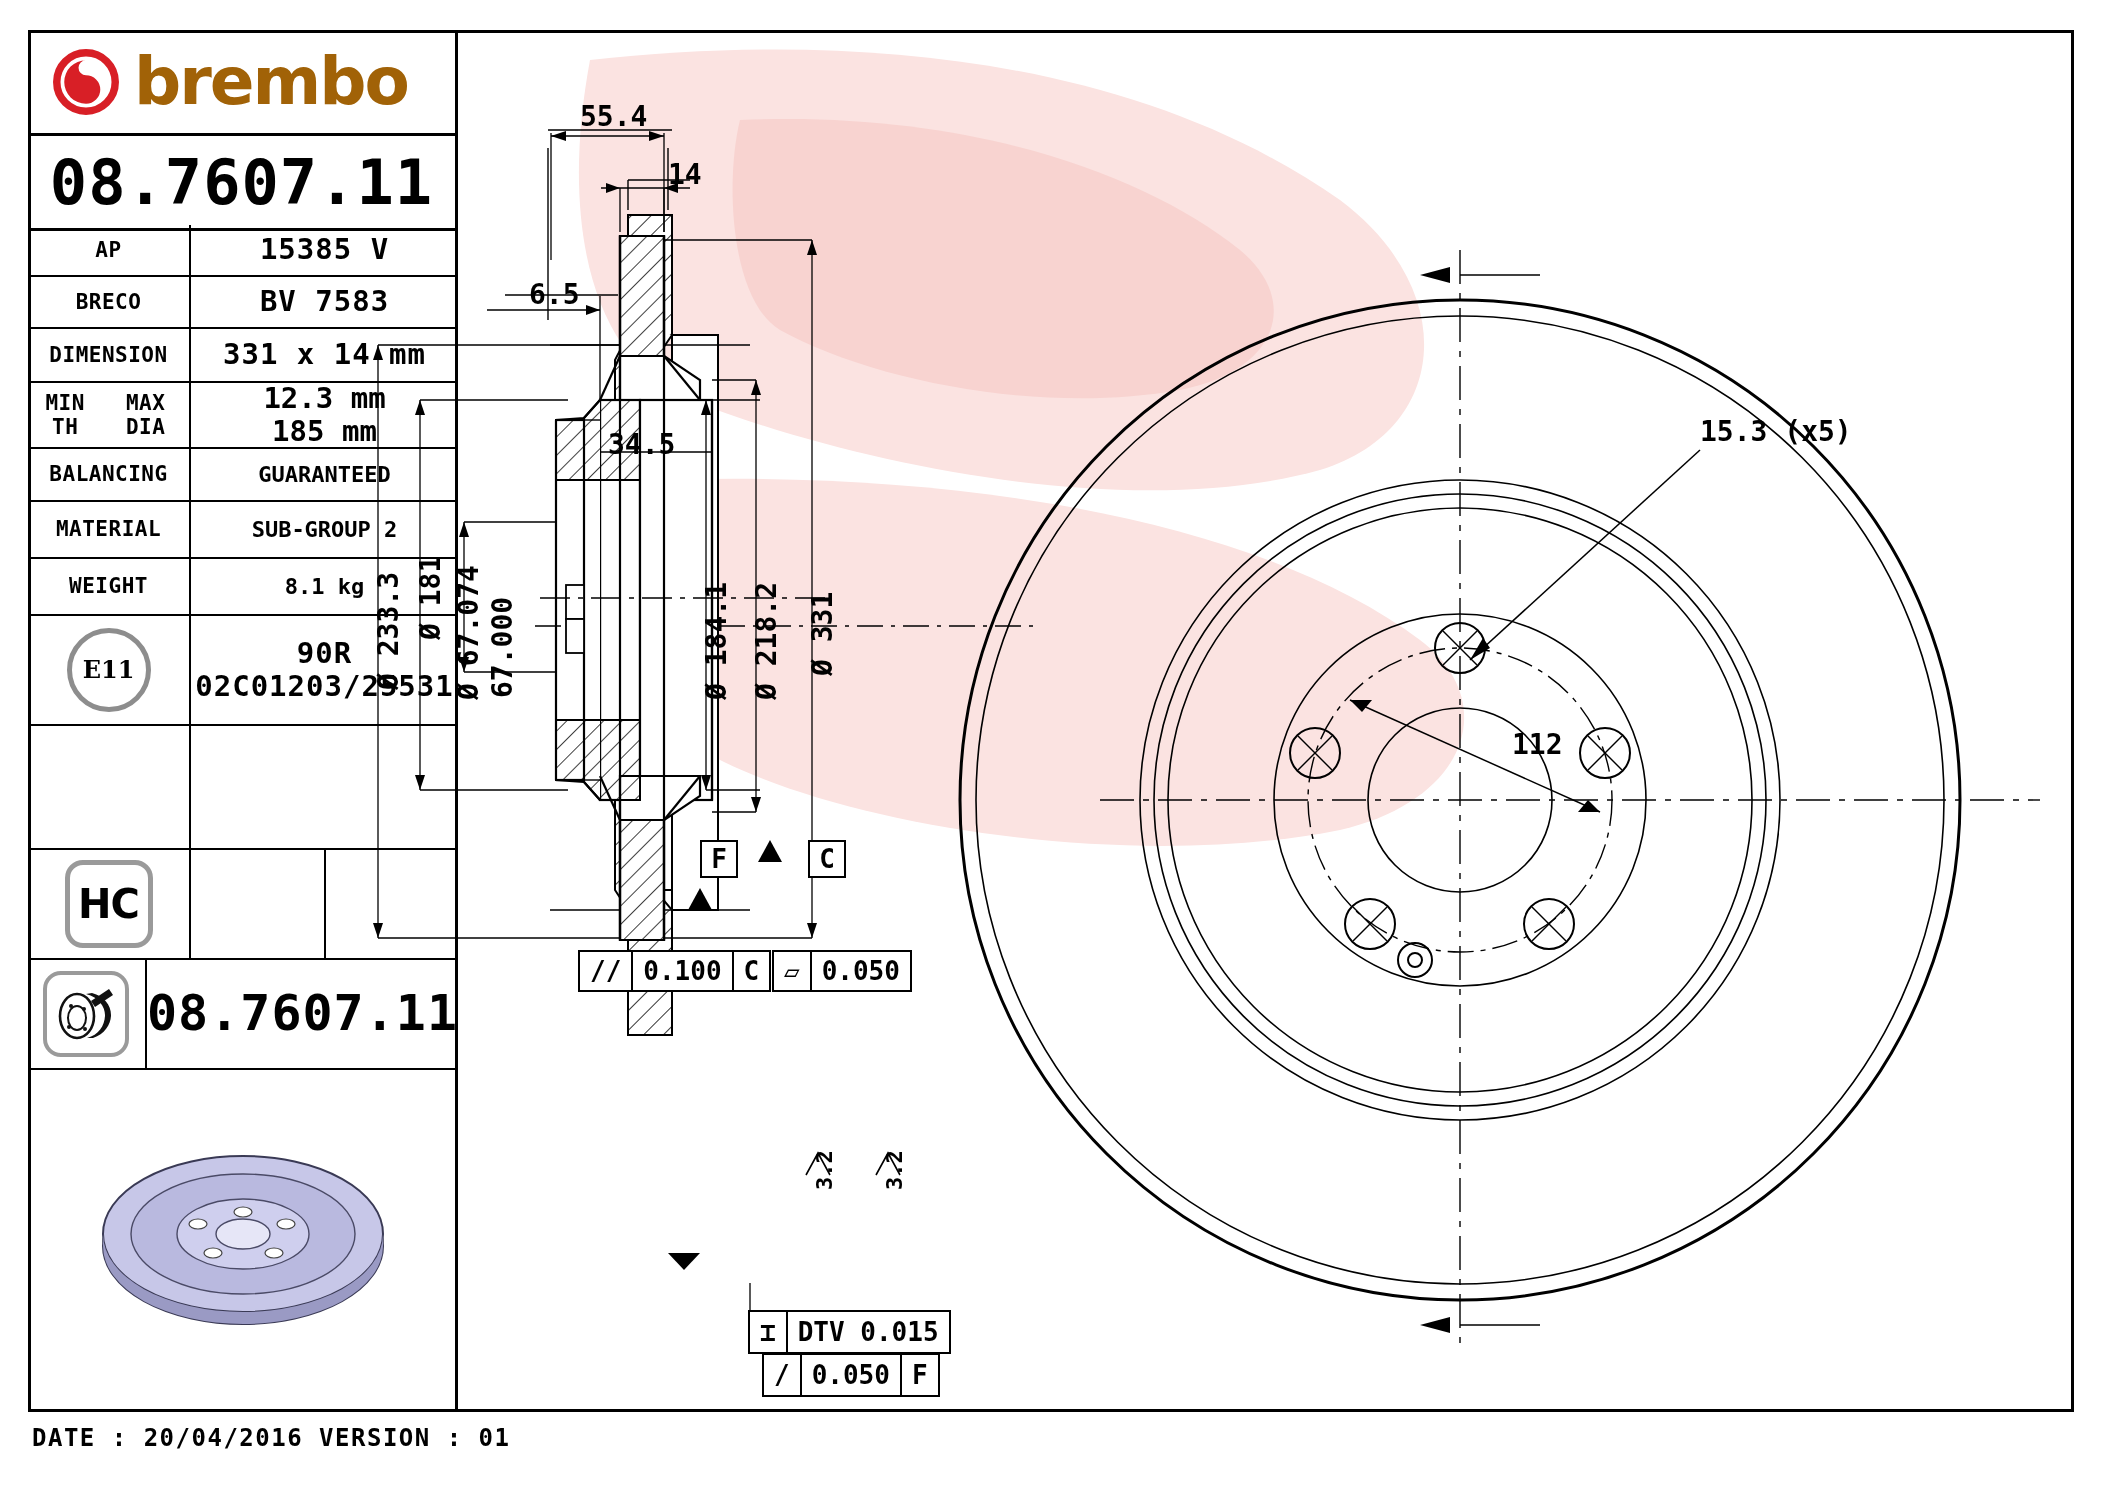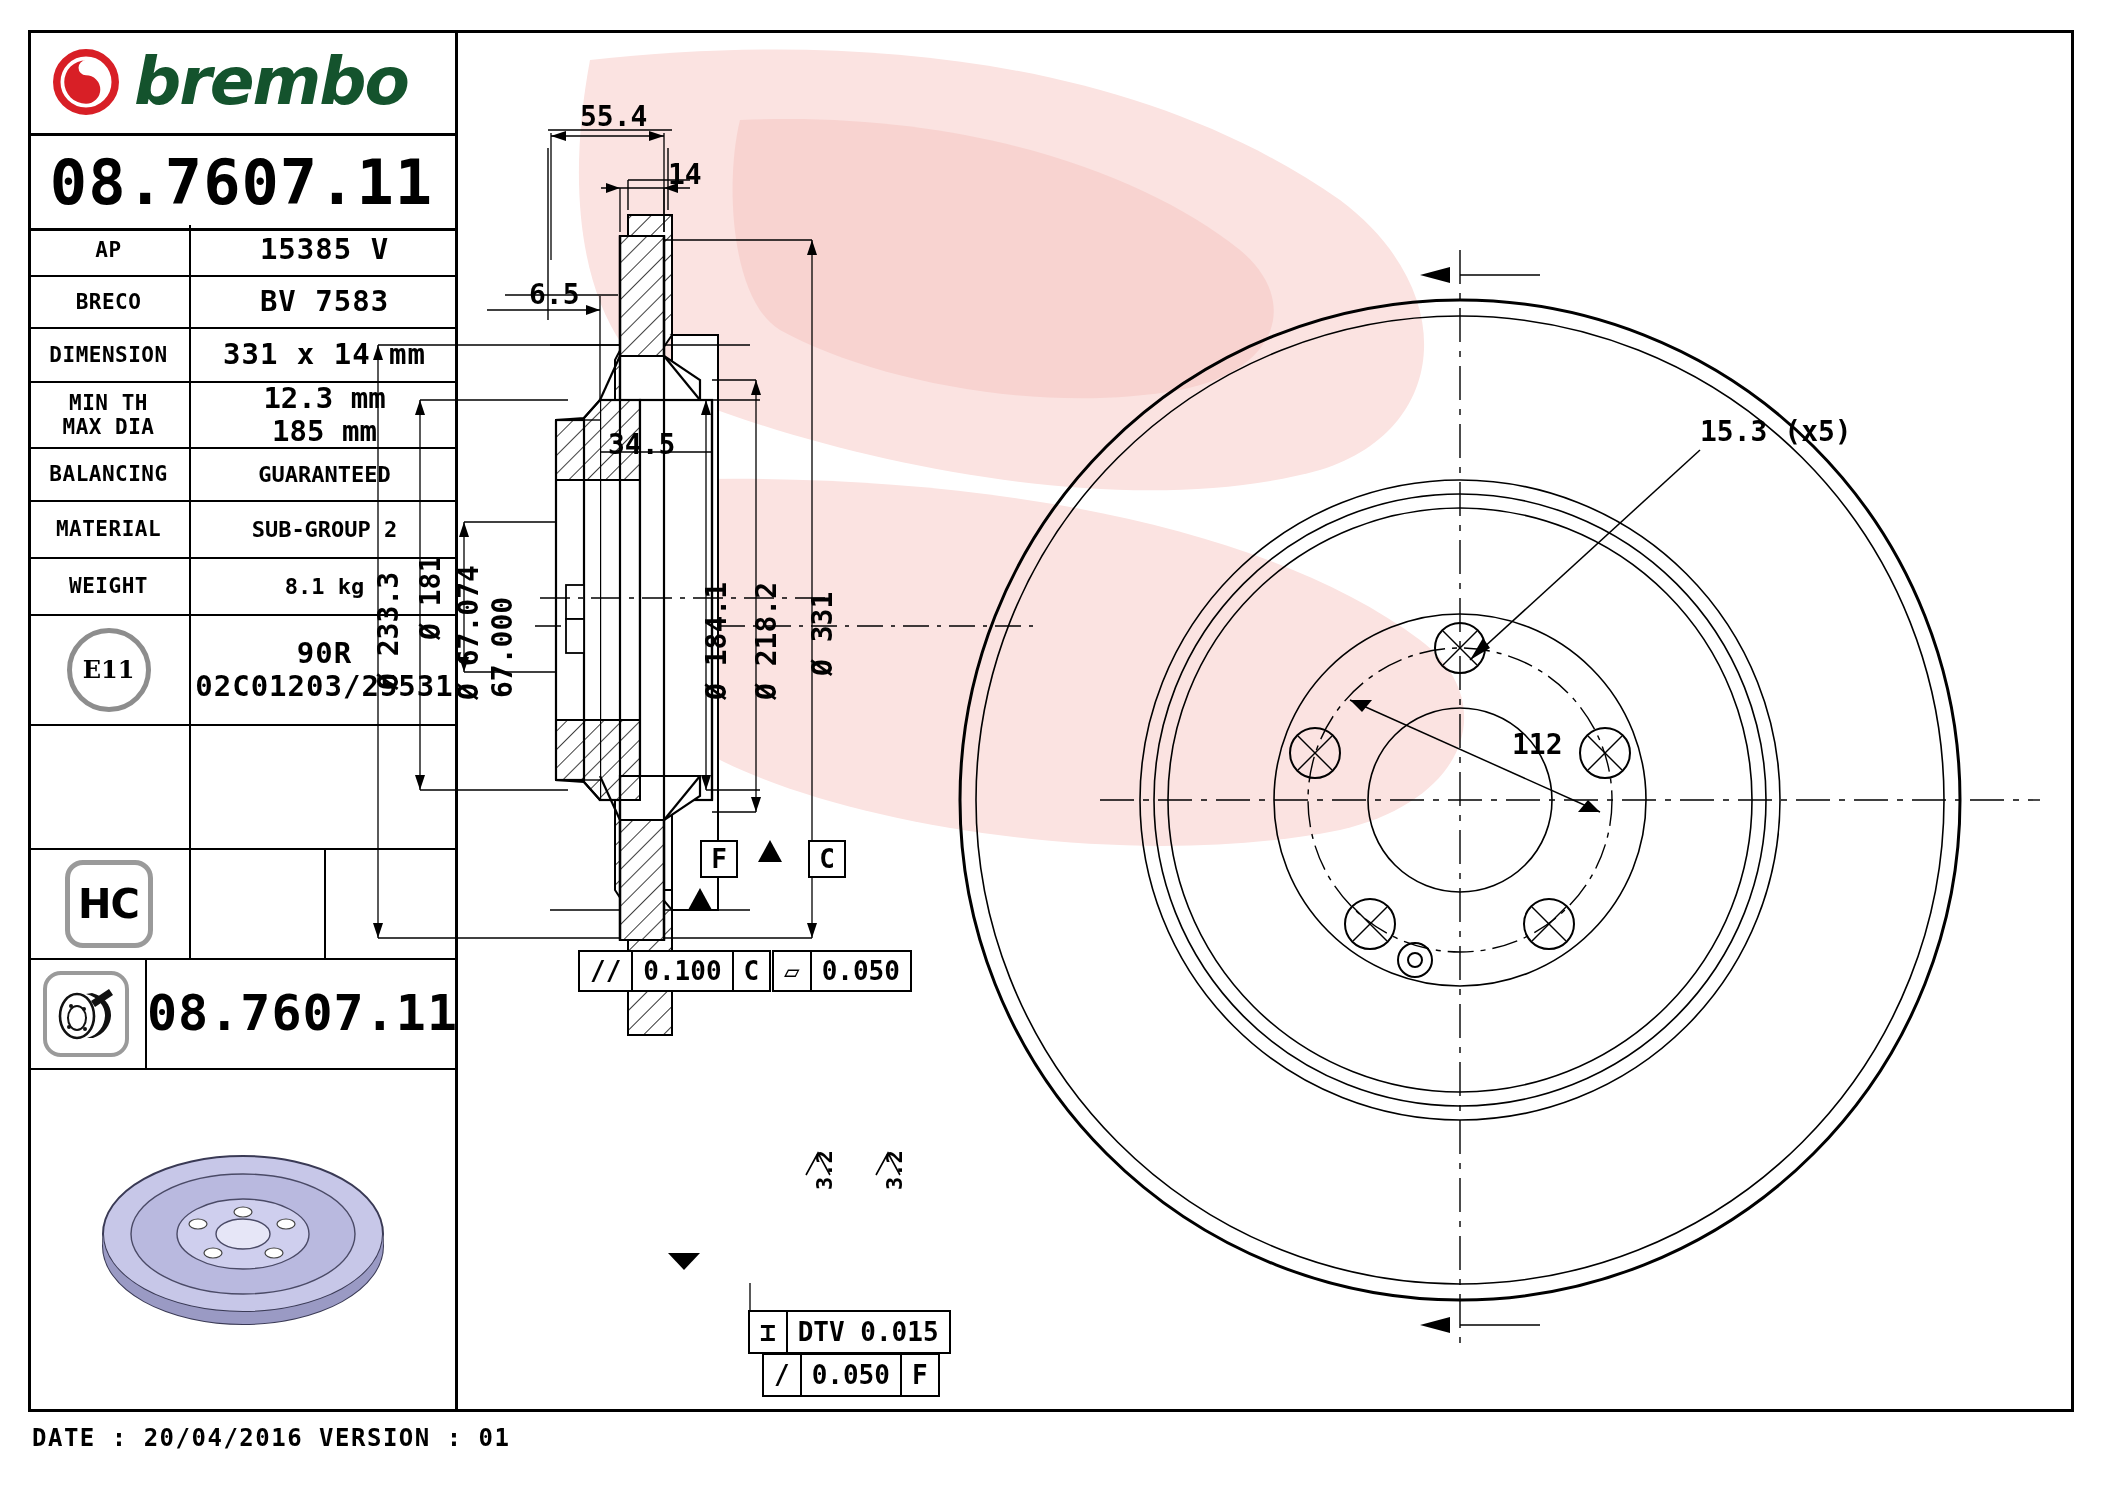--- a/index.html
+++ b/index.html
@@ -16,26 +16,26 @@
   
   .panel{position:absolute;left:28px;top:30px;width:430px;height:1382px;border-right:3px solid #000;box-sizing:border-box;}
   .prow{position:absolute;left:0;width:430px;box-sizing:border-box;border-bottom:2px solid #000;display:flex;}
   .pcellL{width:163px;box-sizing:border-box;border-right:2px solid #000;display:flex;align-items:center;justify-content:center;text-align:center;line-height:1.15;}
   .pcellR{flex:1;box-sizing:border-box;display:flex;align-items:center;justify-content:center;text-align:center;line-height:1.15;}
   .lbl{font-size:21px;letter-spacing:.5px;font-weight:700;}
   .val{font-size:29px;font-weight:700;letter-spacing:1px;}
   .valbig{font-size:22px;font-weight:700;}
 
   .logo-row{height:103px;border-bottom:3px solid #000;display:flex;align-items:center;padding-left:24px;}
-  .bremboword{font-family:"DejaVu Sans",sans-serif;font-weight:700;font-size:66px;color:#14532d;letter-spacing:-2px;margin-left:14px;font-style:italic;}
+  .bremboword{font-family:"DejaVu Sans",sans-serif;font-weight:700;font-size:66px;color:#a16207;letter-spacing:-2px;margin-left:14px;}
 
   .code-row{height:92px;border-bottom:3px solid #000;display:flex;align-items:center;justify-content:center;}
   .code-big{font-size:62px;font-weight:700;letter-spacing:1px;}
 
-  .minmax{display:flex;flex-direction:column;align-items:center;justify-content:center;width:100%;}
+  .minmax{display:flex;flex-direction:row;align-items:center;justify-content:center;width:100%;}
   .minmax span{display:block;font-size:21px;font-weight:700;}
   .mmvals{display:flex;flex-direction:column;align-items:center;width:100%;}
   .mmvals span{font-size:29px;font-weight:700;}
   .mmv1{align-self:center;}
   .mmv2{align-self:center;}
 
   .e11circle{width:74px;height:74px;border:5px solid #8d8d8d;border-radius:50%;display:flex;align-items:center;justify-content:center;font-family:"DejaVu Serif",serif;font-weight:700;font-size:24px;}
   .hcbox{width:78px;height:78px;border:5px solid #9a9a9a;border-radius:18px;display:flex;align-items:center;justify-content:center;font-family:"DejaVu Sans",sans-serif;font-weight:700;font-size:40px;letter-spacing:-1px;}
   .discicon{width:78px;height:78px;border:4px solid #9a9a9a;border-radius:18px;display:flex;align-items:center;justify-content:center;overflow:hidden;}
 

